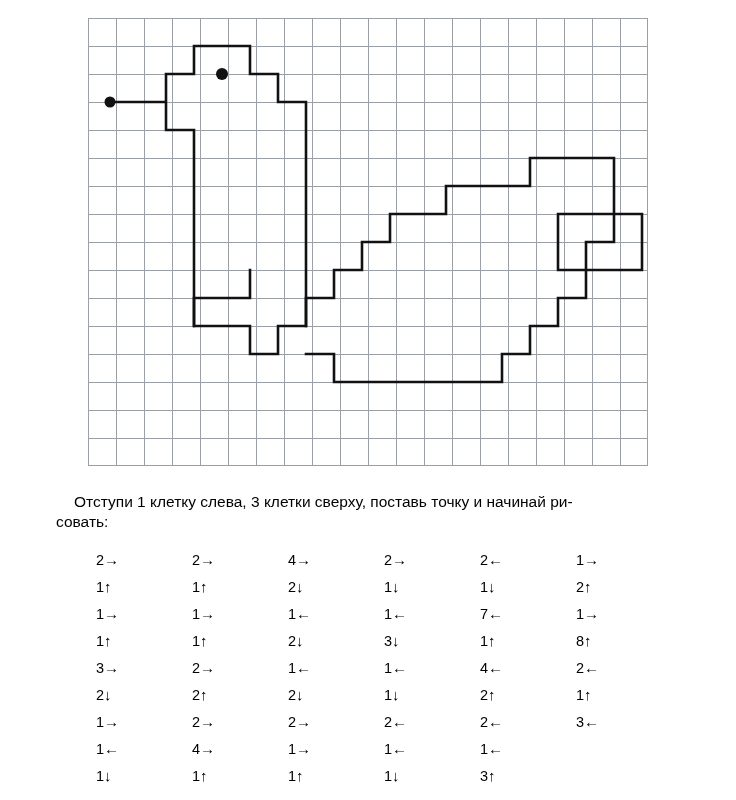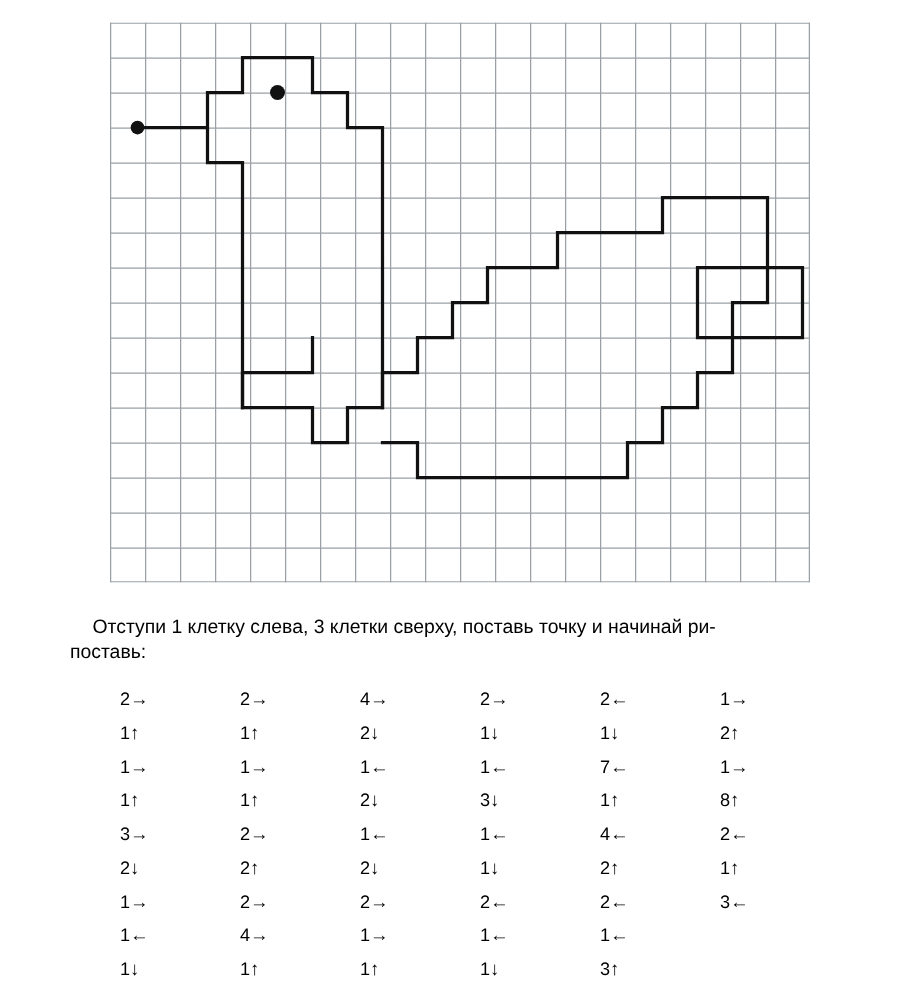--- a/index.html
+++ b/index.html
@@ -187,21 +187,21 @@
                  L 162,252"></path>
       </g>
 
       <circle cx="22" cy="84" r="5.5" fill="#111111"></circle>
       <circle cx="134" cy="56" r="6" fill="#111111"></circle>
     </svg>
   </div>
 
   <div id="instruction">
     <span class="indent"></span><span>Отступи 1 клетку слева, 3 клетки сверху, поставь точку и начинай ри-</span><br>
-    <span>поставь:</span>
+    <span>совать:</span>
   </div>
 
   <div id="steps">
     <table class="steps-table">
       <tbody>
         <tr>
           <td class="num">2</td>
           <td class="arrow">→</td>
           <td class="num">2</td>
           <td class="arrow">→</td>

